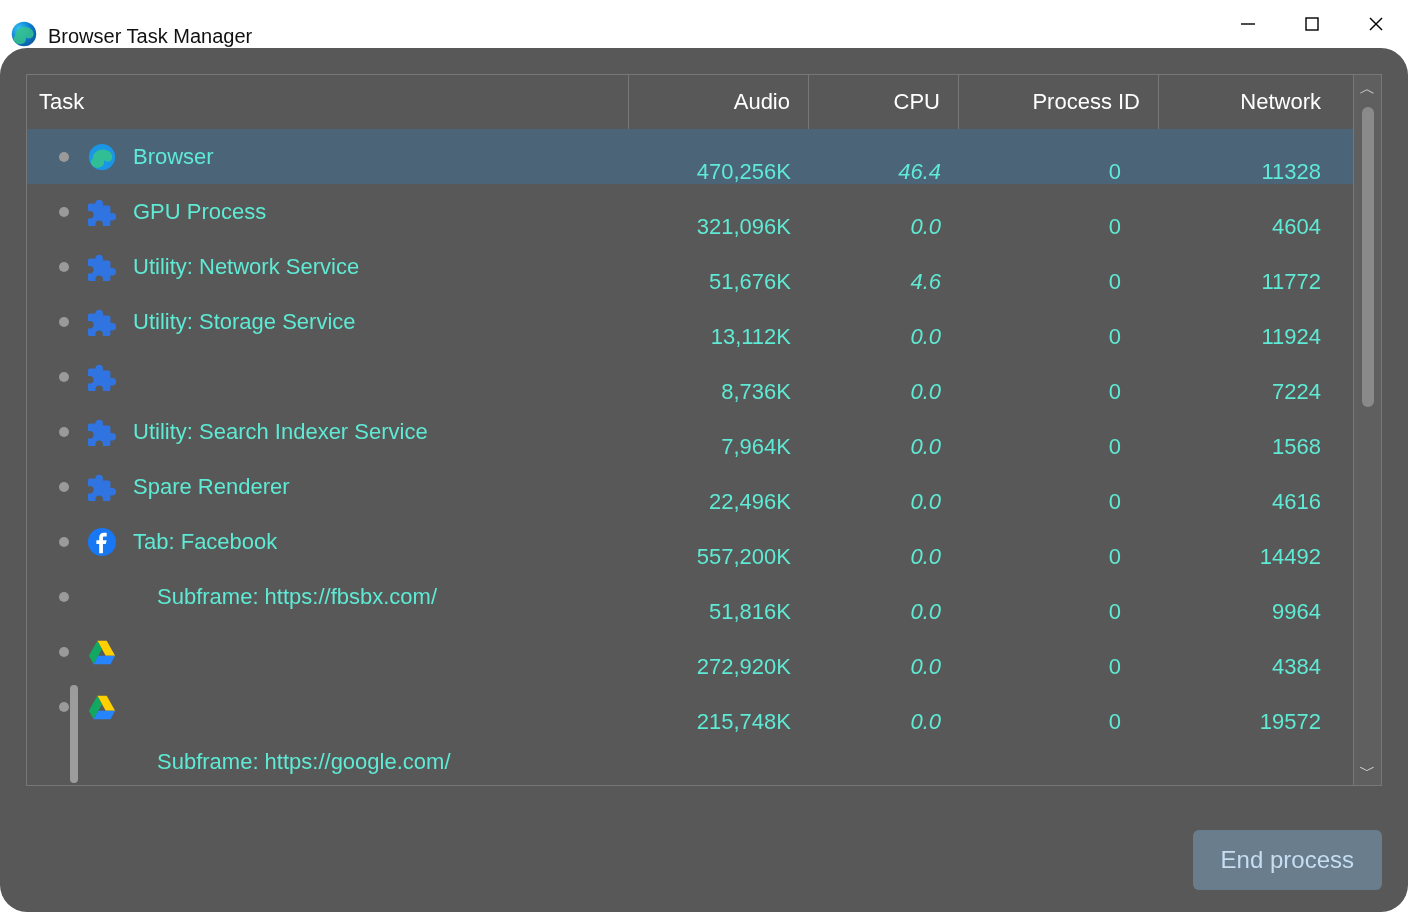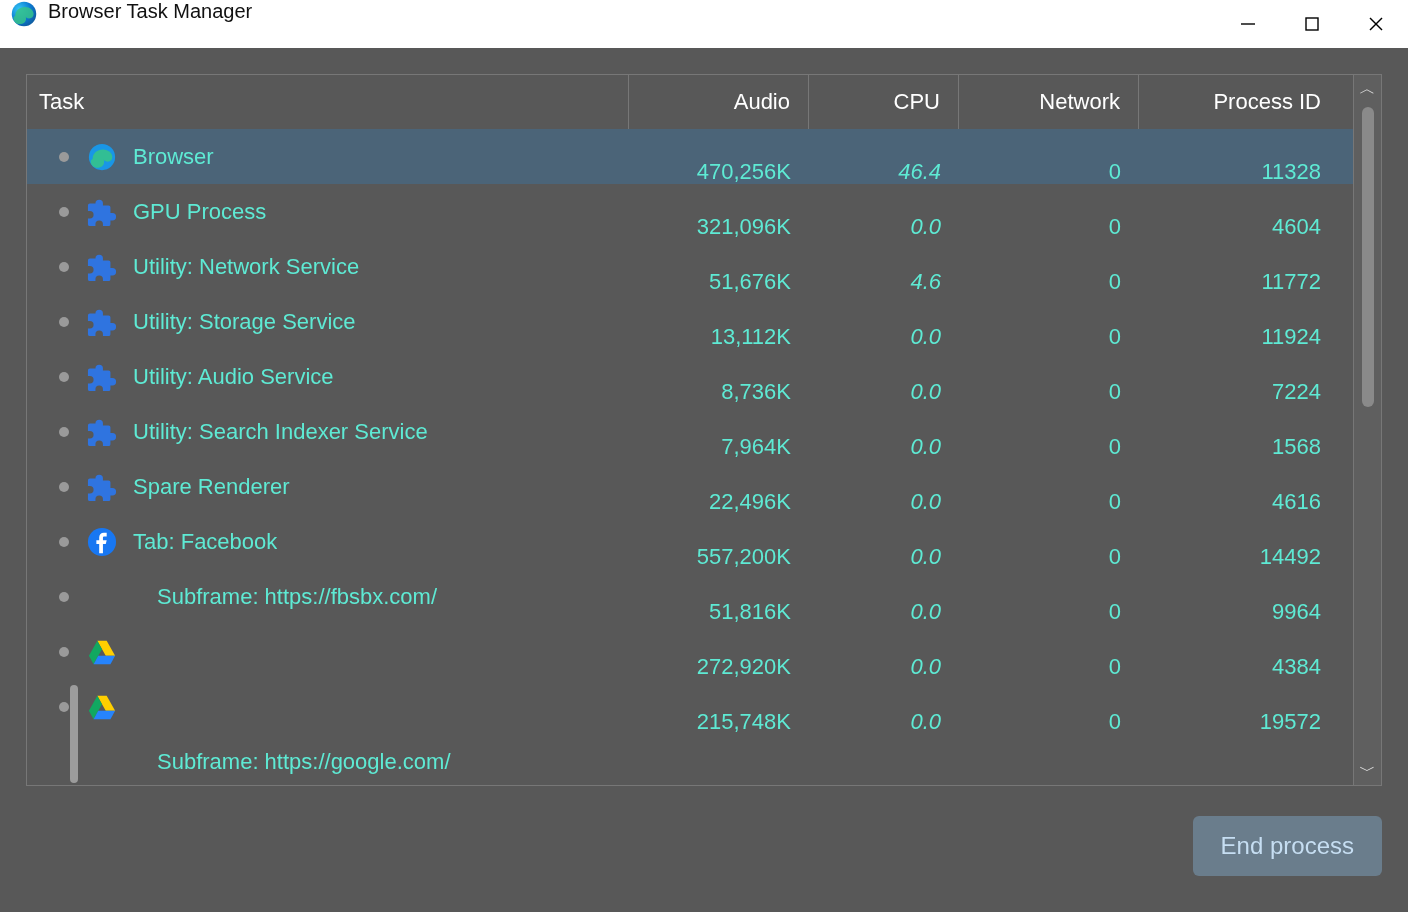--- a/index.html
+++ b/index.html
@@ -1,27 +1,27 @@
 <!DOCTYPE html>
 <html><head>
 <meta charset="utf-8">
 <style>
 * { margin:0; padding:0; box-sizing:border-box; }
 html,body { width:1408px; height:912px; font-family:"Segoe UI",Arial,sans-serif; background:#fff; }
 
 
-.titlebar { height:48px; display:flex; align-items:flex-start; background:#fff; }
+.titlebar { height:48px; display:flex; align-items:flex-end; background:#fff; }
 .titlebar .app-icon { width:28px; height:28px; margin:0 10px 0 10px; }
 .titlebar .title { font-size:20px; color:#111; flex:0 0 auto; }
 .titlebar .spacer { flex:1; }
 .winbtn { width:64px; height:48px; display:flex; align-items:center; justify-content:center; }
 .winbtn svg { width:18px; height:18px; stroke:#000; stroke-width:1.4; }
 
 
-.panel { position:absolute; left:0; right:0; top:48px; bottom:0; background:#585858; padding:26px 26px 26px 26px; }
+.panel { position:absolute; left:0; right:0; top:48px; bottom:0; background:#585858; padding:26px 26px 26px 26px;border-radius:27px; }
 .table-wrap { position:absolute; left:26px; right:26px; top:26px; bottom:126px; border:1px solid #777; display:flex; flex-direction:column; }
 
 
 .thead { height:54px; display:flex; align-items:stretch; background:#585858; color:#fff; font-size:22px; position:relative; }
 .th { display:flex; align-items:center; padding:0 18px; border-right:1px solid #777; }
 .th:last-child { border-right:none; }
 .th.right { justify-content:flex-end; }
 .col-task { width:602px; padding-left:12px; }
 .col-mem  { width:180px; }
 .col-cpu  { width:150px; }
@@ -49,21 +49,21 @@
 
 
 .vscroll { position:absolute; top:0; right:0; width:28px; bottom:0; background:#5f5f5f; border-left:1px solid #777; display:flex; flex-direction:column; align-items:center; }
 .vscroll .arrow { width:28px; height:28px; display:flex; align-items:center; justify-content:center; color:#ddd; }
 .vscroll .thumb { position:absolute; top:32px; width:12px; height:300px; background:#8a8a8a; border-radius:6px; }
 
 
 .group-bar { position:absolute; left:43px; width:8px; background:#9c9c9c; border-radius:4px; }
 
 
-.footer { position:absolute; left:26px; right:26px; bottom:26px; height:80px; display:flex; align-items:center; justify-content:flex-end; }
+.footer { position:absolute; left:26px; right:26px; bottom:12px; height:80px; display:flex; align-items:center; justify-content:flex-end; }
 .end-btn { height:60px; padding:0 28px; background:#6a7d8c; color:#c6def2; border:none; border-radius:6px; font-size:24px; }
 </style>
 </head>
 <body>
 
 <div class="titlebar">
   <span class="app-icon">
     <svg viewBox="0 0 32 32">
         <defs>
           <radialGradient id="eg" cx="30%" cy="30%" r="80%">
@@ -97,22 +97,22 @@
 </div>
 
 <div class="panel">
 
   <div class="table-wrap">
 
     <div class="thead">
       <div class="th col-task">Task</div>
       <div class="th right col-mem">Audio</div>
       <div class="th right col-cpu">CPU</div>
+      <div class="th right col-pid">Process ID</div>
       <div class="th right col-net">Network</div>
-      <div class="th right col-pid">Process ID</div>
     </div>
 
     <div class="tbody" id="tbody">
 
     <div class="row selected">
           <div class="cell c-task">
             <span class="bullet"></span>
             <span class="row-icon">
               <svg viewBox="0 0 32 32">
                 <circle cx="16" cy="16" r="14" fill="#1996e6"></circle>
@@ -172,21 +172,20 @@
           <div class="cell right c-pid">11924</div>
         </div>
         <div class="row">
           <div class="cell c-task">
             <span class="bullet"></span>
             <span class="row-icon">
               <svg viewBox="0 0 32 32">
                 <path fill="#2f74e0" d="M13 3a4 4 0 0 1 4 4v2h6a2 2 0 0 1 2 2v6h2a4 4 0 1 1 0 8h-2v4a2 2 0 0 1-2 2h-6v-2a4 4 0 1 0-8 0v2H3a2 2 0 0 1-2-2v-6h2a4 4 0 1 0 0-8H1v-6a2 2 0 0 1 2-2h6V7a4 4 0 0 1 4-4z"></path>
               </svg>
             </span>
-            <span class="task-text">Utility: Audio Service</span>
           </div>
           <div class="cell right c-mem">8,736K</div>
           <div class="cell right c-cpu">0.0</div>
           <div class="cell right c-net">0</div>
           <div class="cell right c-pid">7224</div>
         </div>
         <div class="row">
           <div class="cell c-task">
             <span class="bullet"></span>
             <span class="row-icon">

